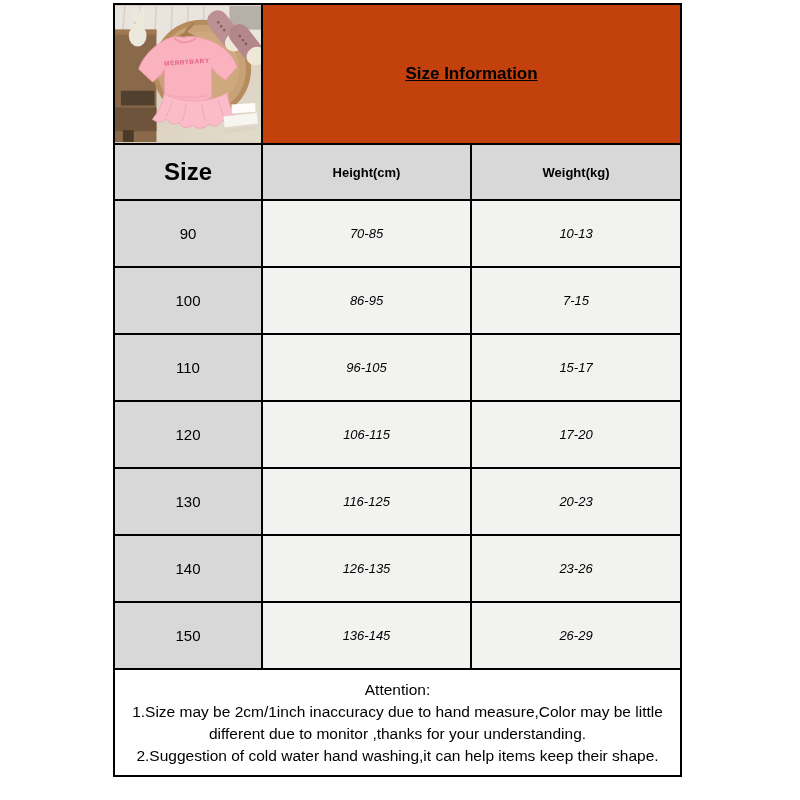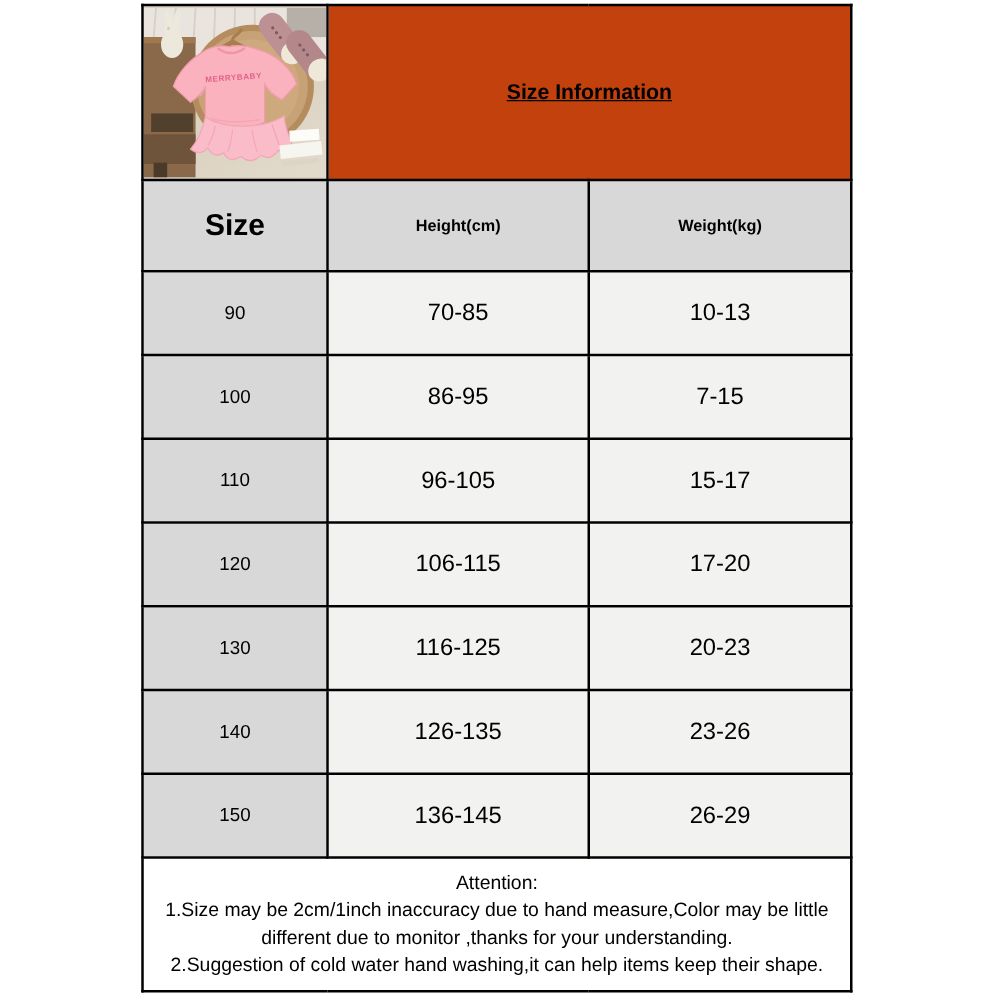--- a/index.html
+++ b/index.html
@@ -40,38 +40,39 @@
     padding: 0;
   }
   td.photo-cell svg { display: block; }
   td.title-cell {
     background: #c2410c;
     font-size: 17px;
     font-weight: bold;
     text-decoration: underline;
   }
 
-  tr.header-row { height: 73px; }
+  tr.header-row { height: 56px; }
   tr.header-row th {
     background: #d8d8d8;
     font-weight: bold;
     font-size: 13px;
   }
   tr.header-row th.size-head { font-size: 24px; }
 
   tr.data-row { height: 67px; }
   tr.data-row td.size-cell {
     background: #d8d8d8;
     font-weight: normal;
     font-size: 15px;
   }
   tr.data-row td.val-cell {
     background: #f2f2f1;
     font-weight: normal;
-    font-size: 19px;
+    font-size: 13px;
+    font-style: italic;
   }
 
   tr.attention-row { height: 107px; }
   td.attention-cell {
     background: #ffffff;
     text-align: left;
     vertical-align: top;
     padding: 3px 5px;
     font-size: 15.5px;
     line-height: 22px;

